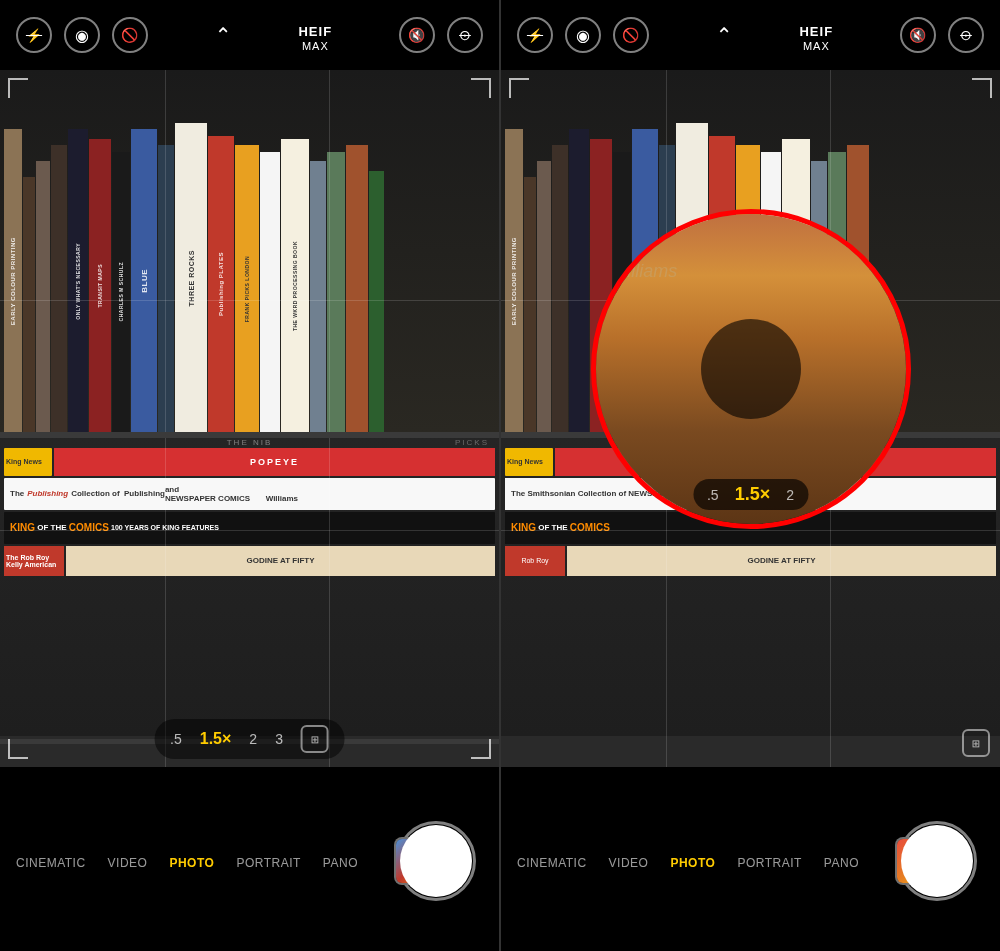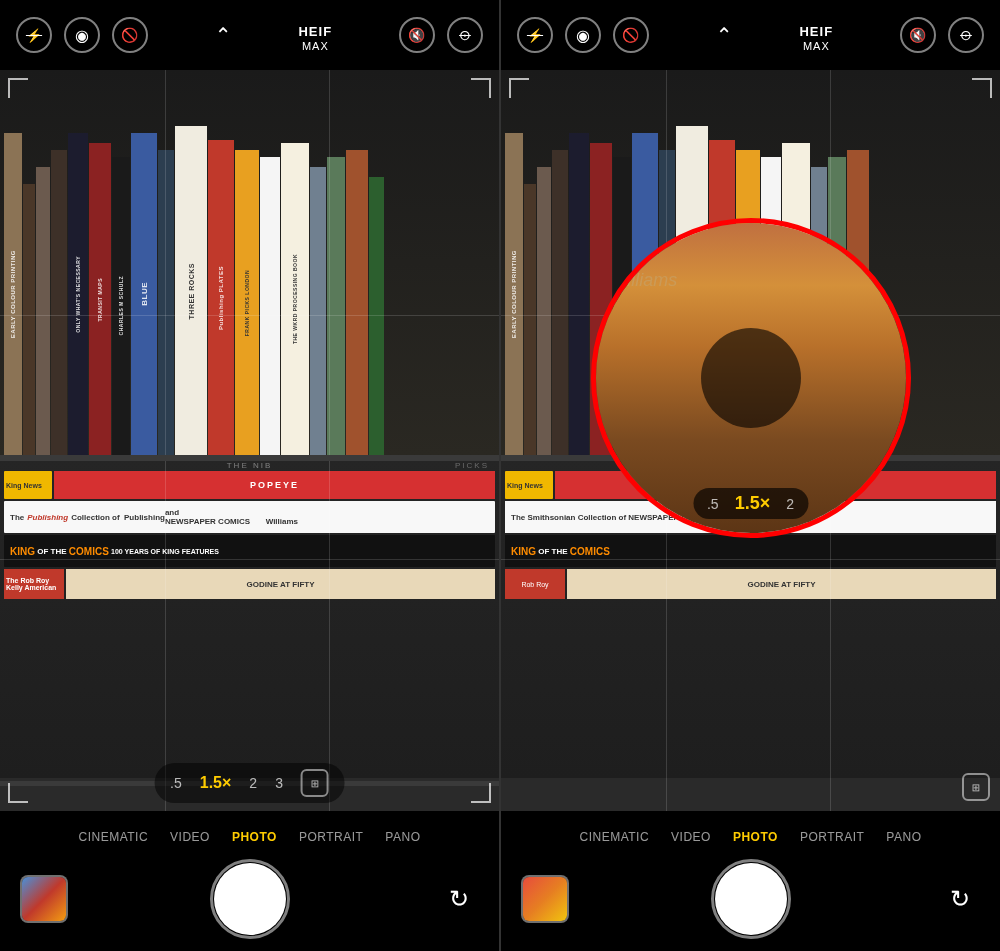--- a/index.html
+++ b/index.html
@@ -175,24 +175,24 @@
       border: 2px solid rgba(255,255,255,0.5);
       display: flex;
       align-items: center;
       justify-content: center;
       color: rgba(255,255,255,0.7);
       font-size: 10px;
     }
 
     
     .bottom-bar {
-      height: 140px;
+      height: 184px;
       background: #000;
       display: flex;
-      flex-direction: column;
+      flex-direction: row;
       align-items: center;
       flex-shrink: 0;
     }
 
     
     .mode-selector {
       height: 36px;
       display: flex;
       align-items: center;
       gap: 22px;

